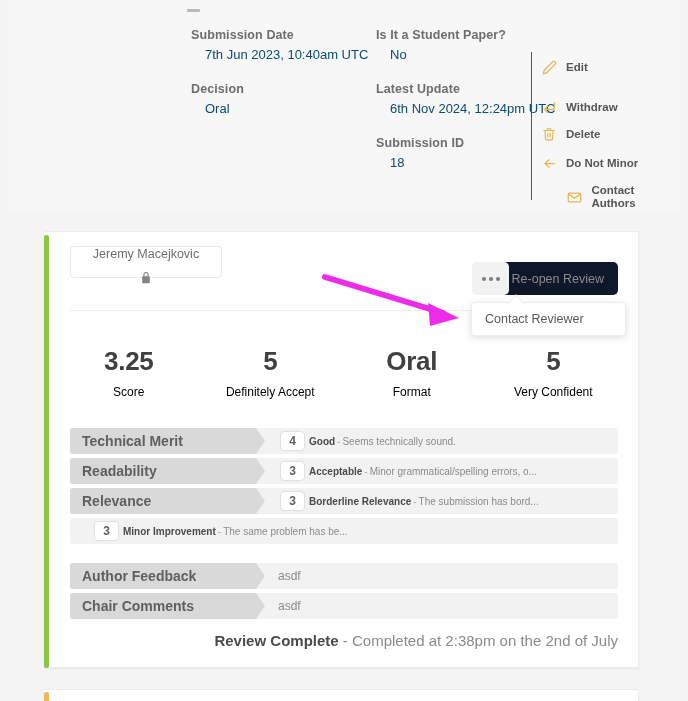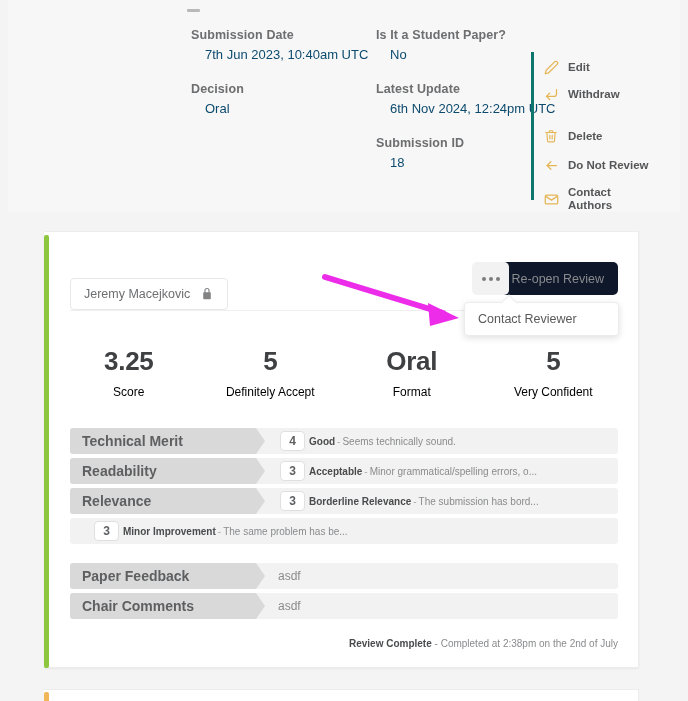--- a/index.html
+++ b/index.html
@@ -63,21 +63,21 @@
     white-space: nowrap;
   }
   .meta-value.last { margin-bottom: 0; }
 
   
   .actions {
     position: absolute;
     left: 531px;
     top: 52px;
     width: 130px;
-    border-left: 3px solid #0f766e;
+    border-left: 1px solid #0f766e;
     padding-left: 9px;
     box-sizing: border-box;
     height: 148px;
   }
   .action {
     display: flex;
     align-items: center;
     gap: 9px;
     height: 26px;
     margin-bottom: 0px;
@@ -93,24 +93,24 @@
     justify-content: center;
     color: #e5b656;
   }
   .action .atxt {
     font-size: 11.5px;
     font-weight: bold;
     color: #555658;
     line-height: 13px;
   }
   .action:nth-child(1) { margin-top: 2px; }
-  .action:nth-child(2) { margin-top: 1px; }
-  .action:nth-child(3) { margin-top: 16px; }
+  .action:nth-child(2) { margin-top: 14px; }
+  .action:nth-child(3) { margin-top: 1px; }
   .action:nth-child(4) { margin-top: 3px; }
-  .action:nth-child(5) { margin-top: 5px; }
+  .action:nth-child(5) { margin-top: 5px; justify-content: center; }
 
   
   .review-card {
     position: absolute;
     left: 44px;
     top: 231px;
     width: 595px;
     height: 437px;
     background: #ffffff;
     border: 1px solid #ececec;
@@ -132,31 +132,32 @@
   .card-inner {
     position: absolute;
     left: 0; top: 0;
     width: 100%; height: 100%;
   }
 
   
   .reviewer-pill {
     position: absolute;
     left: 26px;
-    top: 46px;
+    top: 14px;
     height: 32px;
     min-width: 152px;
     border: 1px solid #e8e8e8;
     border-radius: 4px;
     background: #fff;
     display: flex;
     align-items: center;
     gap: 10px;
     padding: 0 13px;
     box-sizing: border-box;
+    flex-direction: column;
   }
   .reviewer-name {
     font-size: 12.5px;
     color: #6d6e70;
     white-space: nowrap;
   }
   .lock-ico { width: 14px; height: 14px; display:block; }
 
   
   .dots-btn {
@@ -191,21 +192,21 @@
     justify-content: center;
     font-size: 12.5px;
     color: #8a8b8d;
     cursor: pointer;
     white-space: nowrap;
   }
 
   
   .dropdown {
     position: absolute;
-    right: 19px;
+    right: 12px;
     top: 70px;
     width: 155px;
     height: 34px;
     background: #fff;
     border: 1px solid #ececec;
     border-radius: 4px;
     box-shadow: 0 2px 7px rgba(0,0,0,.13);
     display: flex;
     align-items: center;
     padding: 0 13px;
@@ -338,21 +339,21 @@
     margin-left: 22px;
     font-size: 12px;
     color: #8a8b8d;
   }
 
   
   .card-footer {
     position: absolute;
     right: 20px;
     bottom: 18px;
-    font-size: 10px;
+    font-size: 15px;
     color: #8a8b8d;
     white-space: nowrap;
   }
   .card-footer b { color: #4a4b4d; font-weight: bold; }
 
   
   .card2 {
     position: absolute;
     left: 44px;
     top: 689px;
@@ -440,21 +441,21 @@
     <span class="atxt">Delete</span>
   </div>
 
   <div class="action">
     <span class="ico">
       <svg width="15" height="15" viewBox="0 0 24 24" fill="none" stroke="currentColor" stroke-width="2" stroke-linecap="round" stroke-linejoin="round">
           <line x1="20" y1="12" x2="5" y2="12"></line>
           <polyline points="11 18 5 12 11 6"></polyline>
         </svg>
     </span>
-    <span class="atxt">Do Not Review</span>
+    <span class="atxt">Do Not Minor</span>
   </div>
 
   <div class="action two-line">
     <span class="ico">
       <svg width="15" height="15" viewBox="0 0 24 24" fill="none" stroke="currentColor" stroke-width="2" stroke-linecap="round" stroke-linejoin="round">
           <rect x="2" y="5" width="20" height="14" rx="2"></rect>
           <polyline points="3 7 12 13 21 7"></polyline>
         </svg>
     </span>
     <span class="atxt" style="white-space:pre-line">Contact
@@ -538,21 +539,21 @@
 
       <div class="row">
         <div class="score-badge">3</div>
         <div class="row-text"><b>Minor Improvement</b><span class="dash">-</span><span>The same problem has be...</span></div>
       </div>
 
       <div class="rows-gap"></div>
 
       <div class="row plain">
         <div class="row-label">
-            <span>Paper Feedback</span>
+            <span>Author Feedback</span>
           </div>
         <div class="row-value">asdf</div>
       </div>
 
       <div class="row plain">
         <div class="row-label">
             <span>Chair Comments</span>
           </div>
         <div class="row-value">asdf</div>
       </div>

